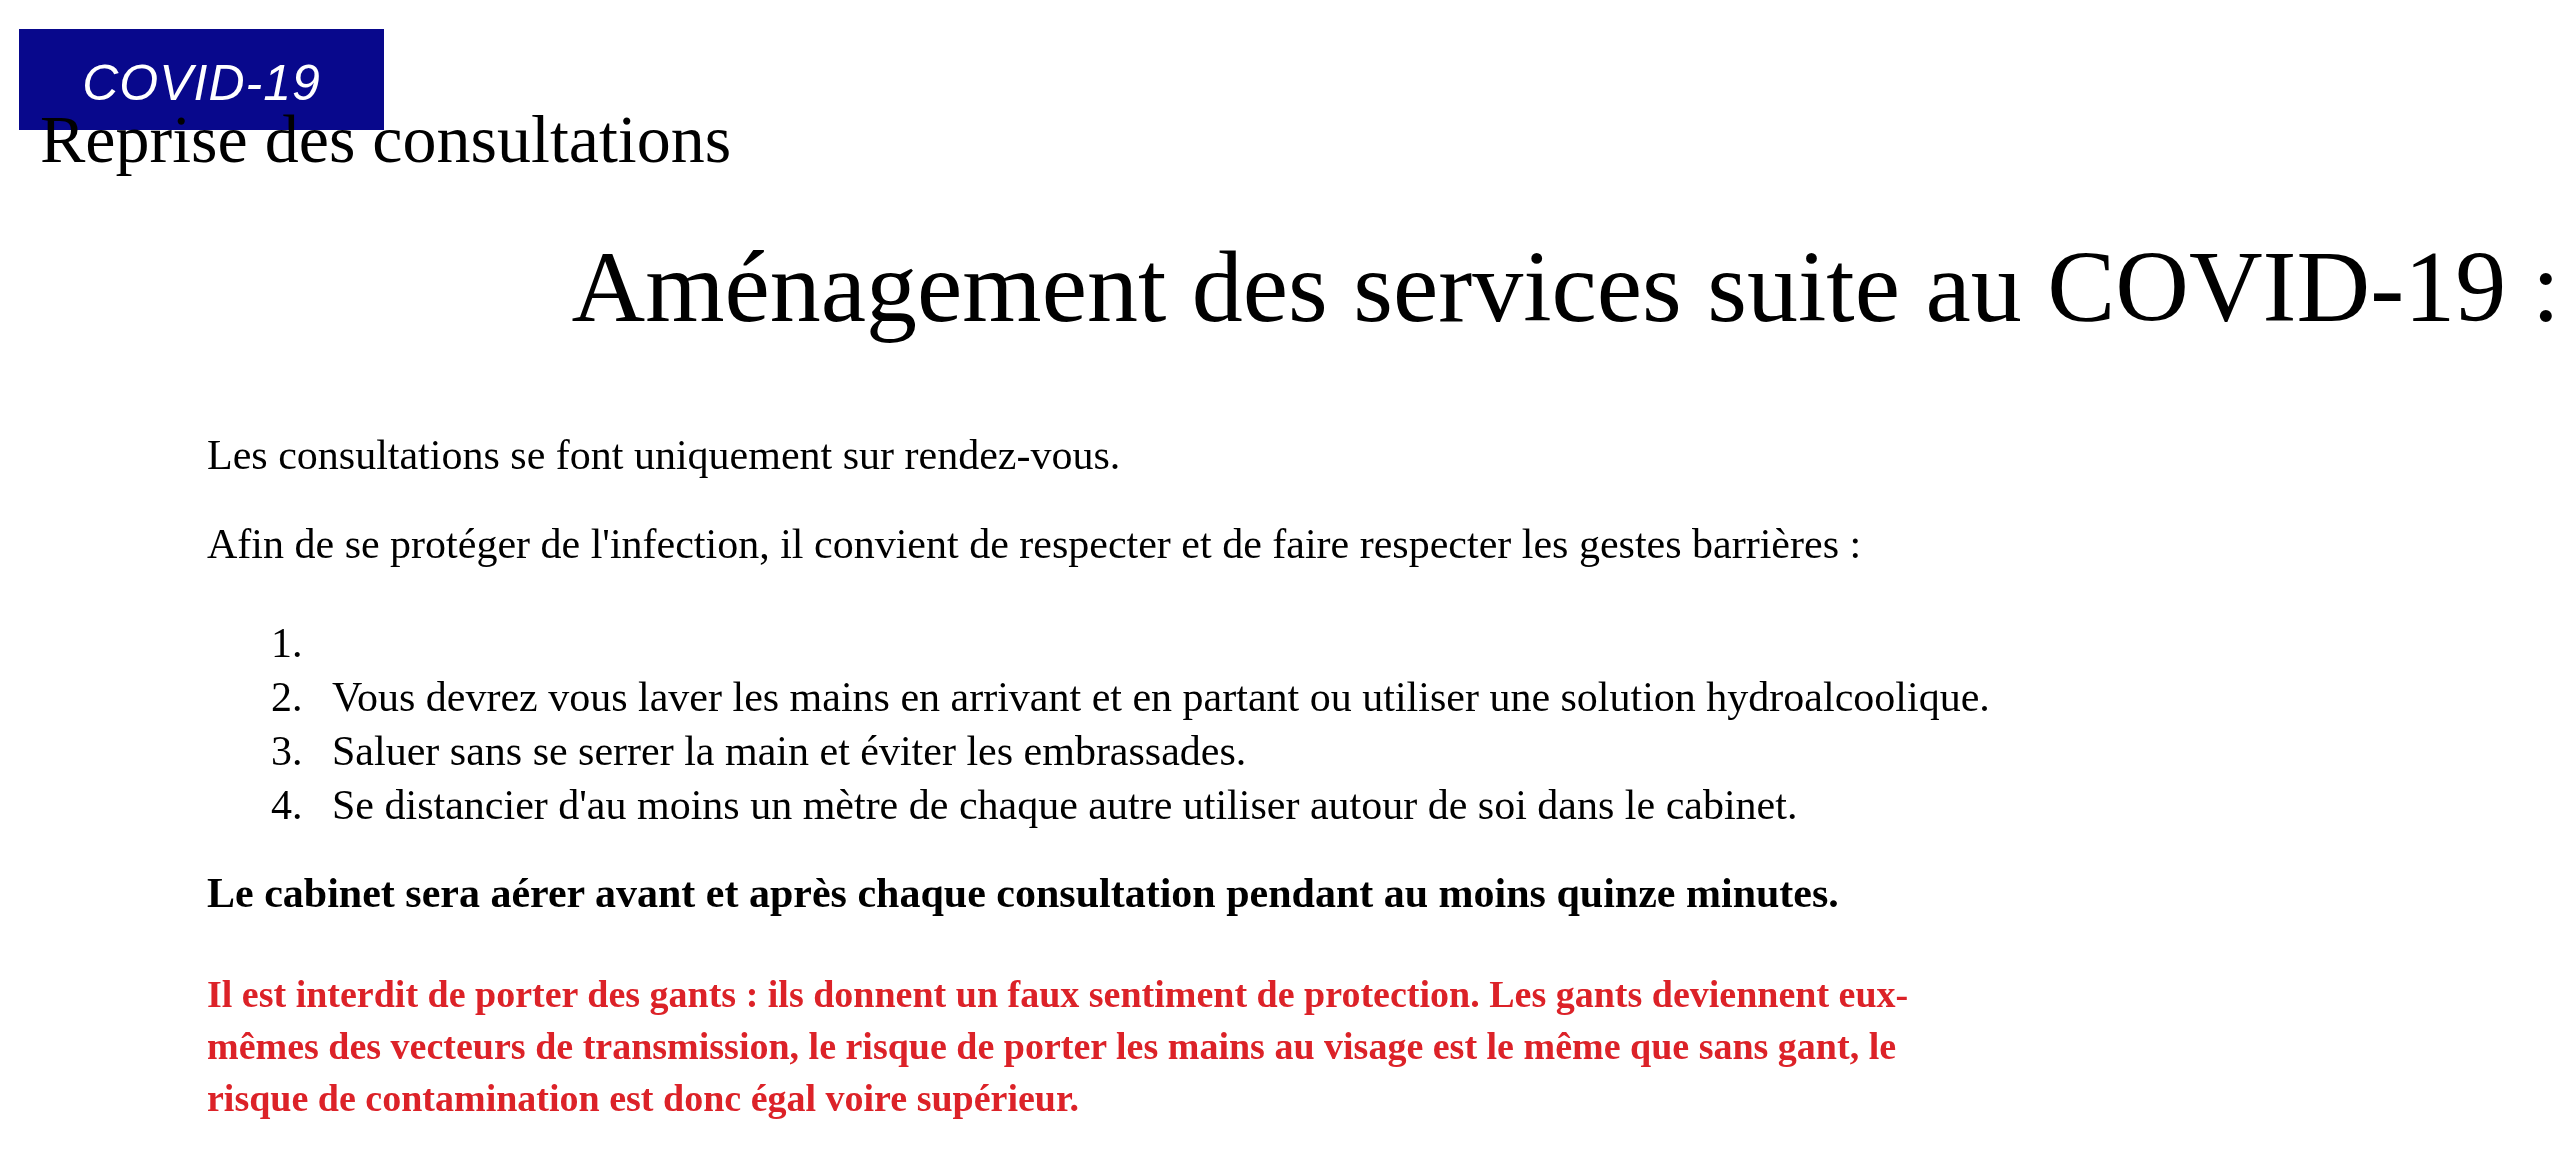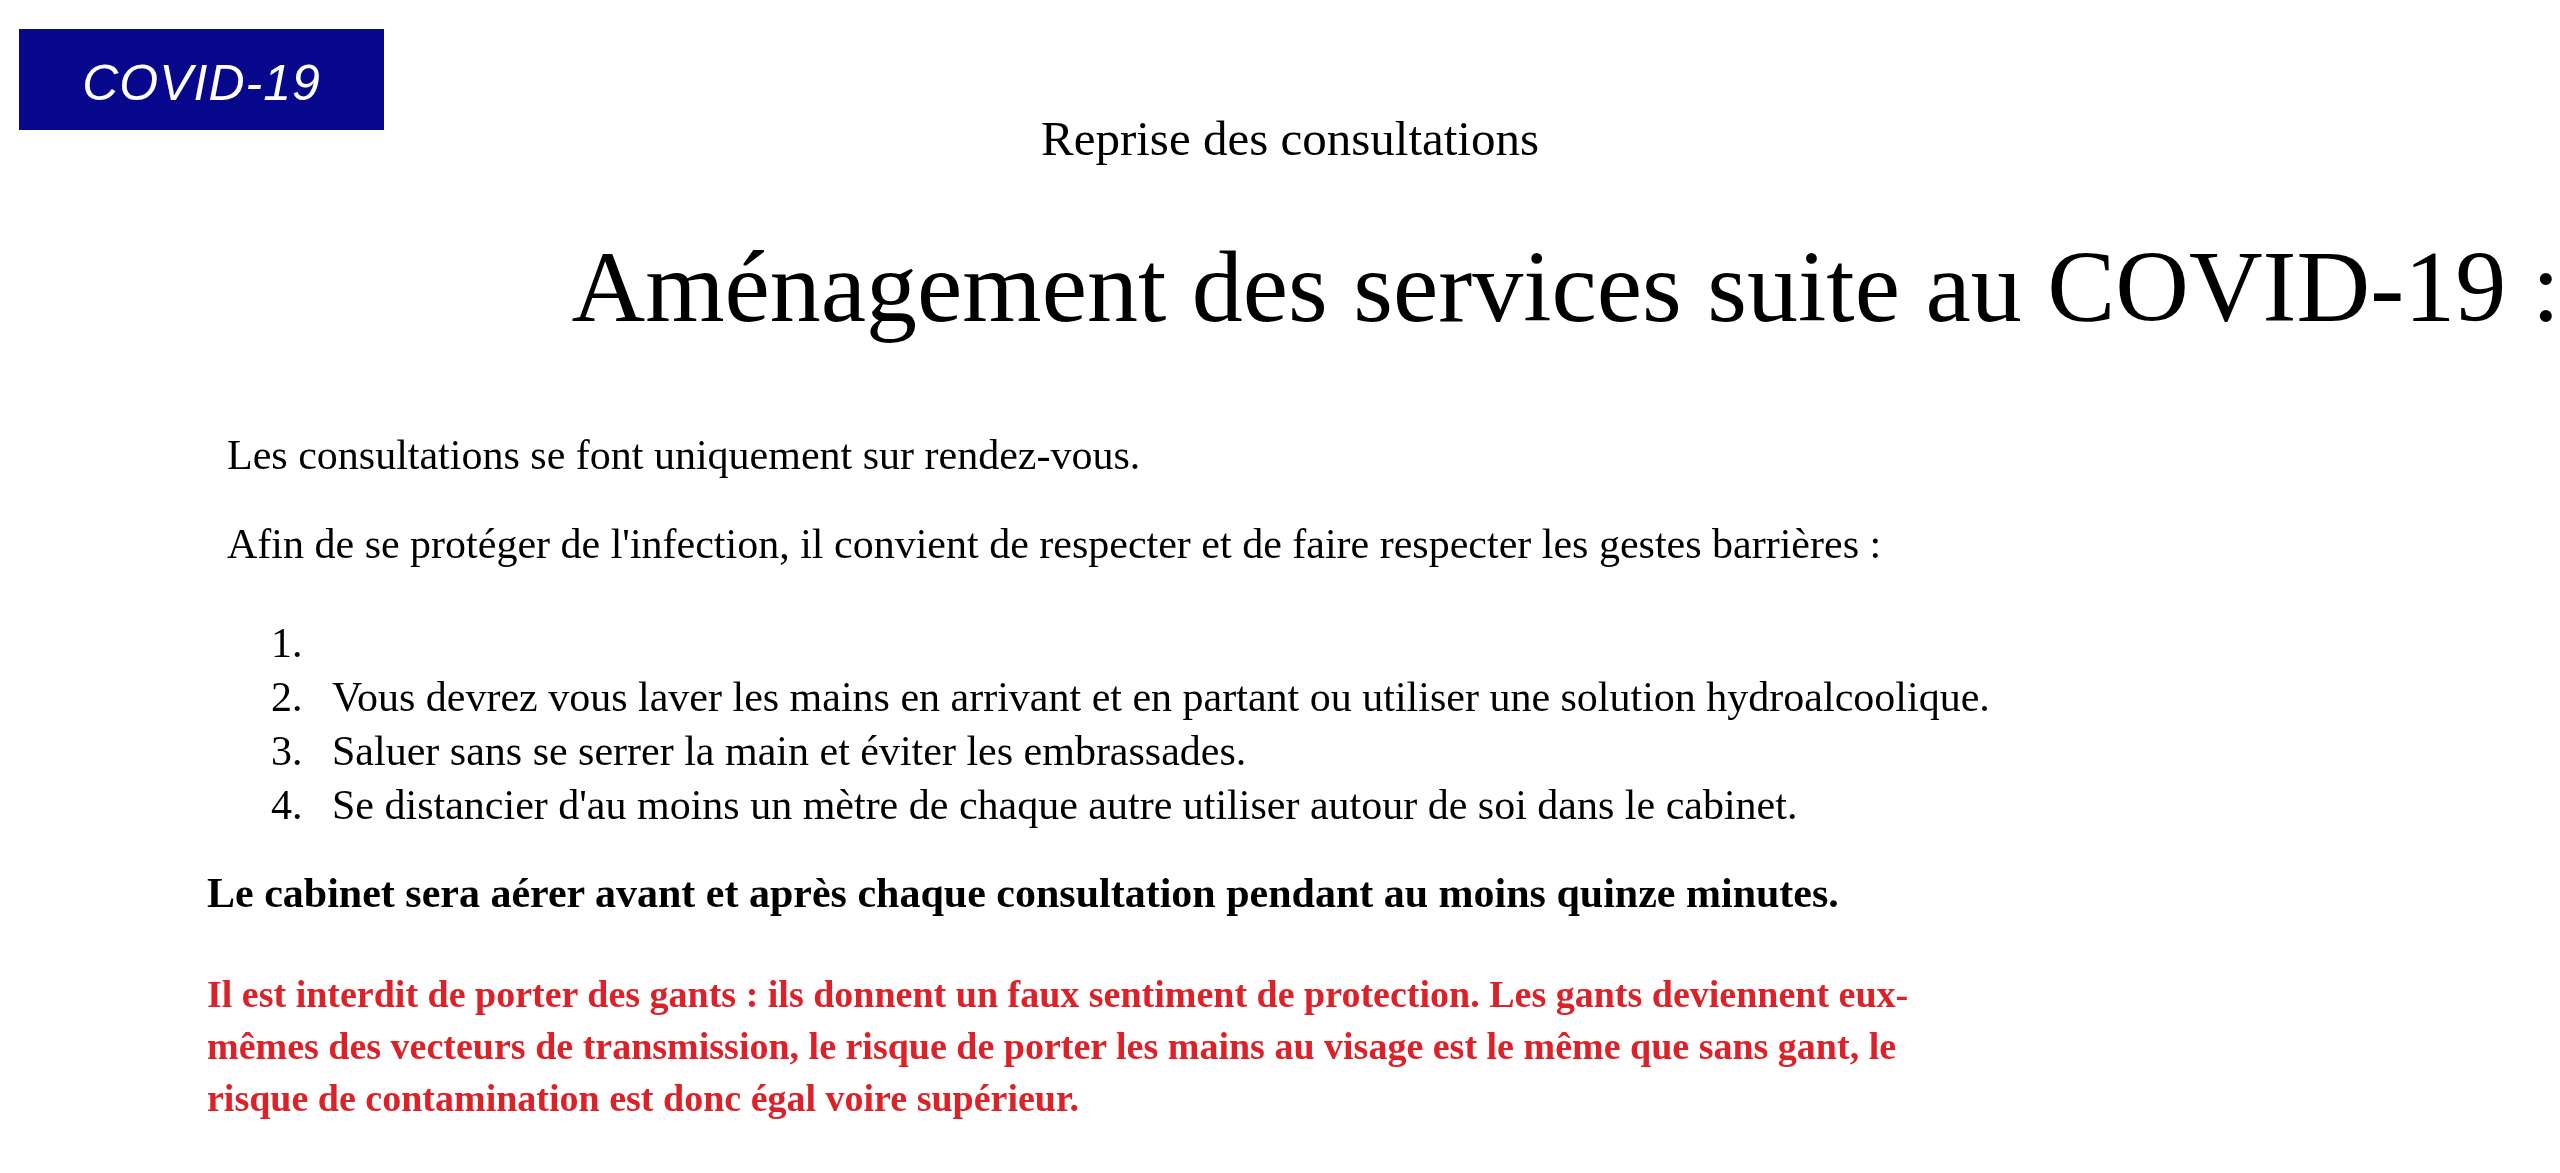--- a/index.html
+++ b/index.html
@@ -39,23 +39,23 @@
     white-space: nowrap;
     font-style: italic;
   }
 
   
   .subtitle {
     position: absolute;
     left: 0;
     right: 0;
     top: 99px;
-    padding-left: 20px;
-    text-align: center;
-    font-size: 49px;
+    padding-left: 40px;
+    text-align: left;
+    font-size: 68px;
     line-height: 80px;
     white-space: nowrap;
   }
   .main-title {
     position: absolute;
     left: 0;
     right: 0;
     top: 228px;
     padding-left: 18px;
     text-align: right;
@@ -65,21 +65,20 @@
   }
 
   
   .para {
     position: absolute;
     left: 207px;
     right: 120px;
     font-size: 42px;
     line-height: 54px;
     white-space: nowrap;
-    margin-left: 20px;
   }
   .p-intro    { top: 428px; }
   .p-gestures { top: 517px; }
 
   
   .rules {
     position: absolute;
     left: 271px;
     top: 616px;
     font-size: 42px;

